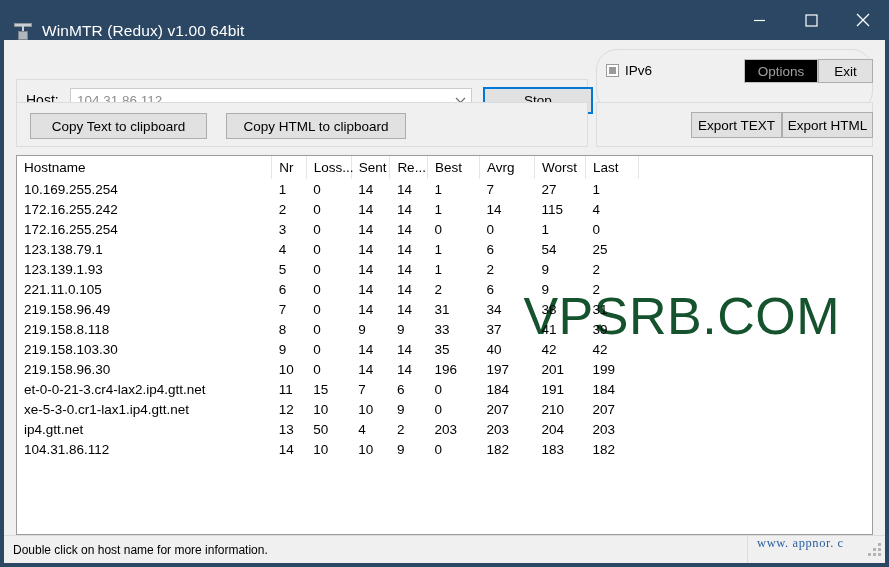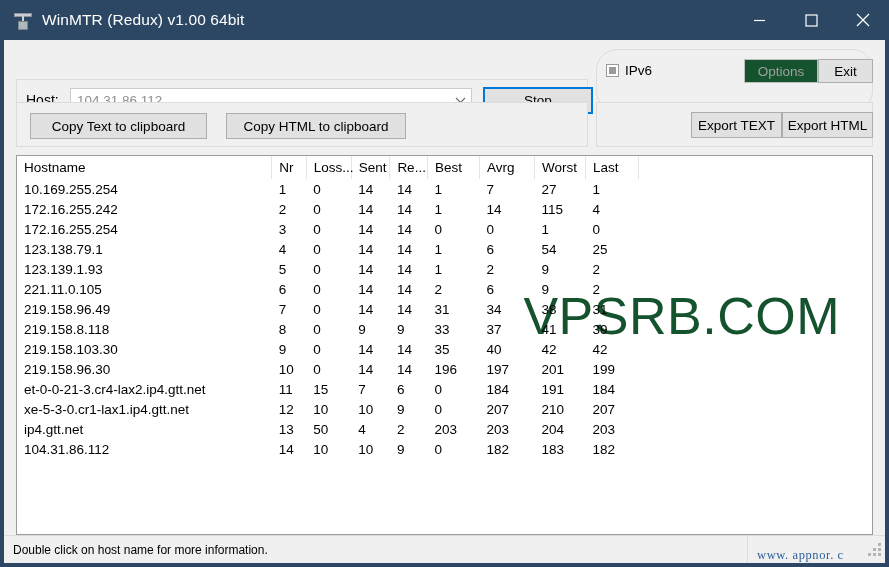--- a/index.html
+++ b/index.html
@@ -27,21 +27,21 @@
   }
 
   
   .titlebar {
     position: absolute;
     left: -4px; top: 0;
     width: 889px;
     height: 40px;
     background: #2b4763;
     display: flex;
-    align-items: center;
+    align-items: flex-end;
   }
   .title-icon {
     width: 18px;
     height: 20px;
     margin-left: 14px;
     margin-right: 10px;
     position: relative;
     flex: none;
   }
   .title-icon .bar {
@@ -144,21 +144,21 @@
     box-sizing: border-box;
     font-family: "Liberation Sans", sans-serif;
     font-size: 13.5px;
     color: #000000;
     display: flex;
     align-items: center;
     justify-content: center;
     white-space: nowrap;
     padding: 0;
   }
-  .btn.disabled { color: #a0a0a0; border-color: #bfbfbf; background: #14532d; }
+  .btn.disabled { color: #a0a0a0; border-color: #bfbfbf; background: #000000; }
   .btn.focus {
     border: 2px solid #0078d7;
   }
 
   #stop-button   { position: absolute; left: 466px; top: 7px;  width: 110px; height: 27px; }
   #ipv6-row      { position: absolute; left: 9px;   top: 13px; display: flex; align-items: center; }
   .ipv6-box {
     width: 13px; height: 13px;
     border: 1px solid #9a9a9a;
     background: #ffffff;
@@ -248,21 +248,21 @@
     font-size: 12px;
     color: #000000;
     padding-left: 9px;
   }
   .status-link-cell {
     margin-left: auto;
     width: 118px;
     height: 27px;
     border-left: 1px solid #dcdcdc;
     display: flex;
-    align-items: flex-end;
+    align-items: flex-start;
     overflow: hidden;
     box-sizing: border-box;
   }
   .status-link {
     font-family: "Liberation Serif", serif;
     font-size: 12.5px;
     color: #2b5f9e;
     padding-left: 9px;
     white-space: nowrap;
     letter-spacing: 0.6px;

